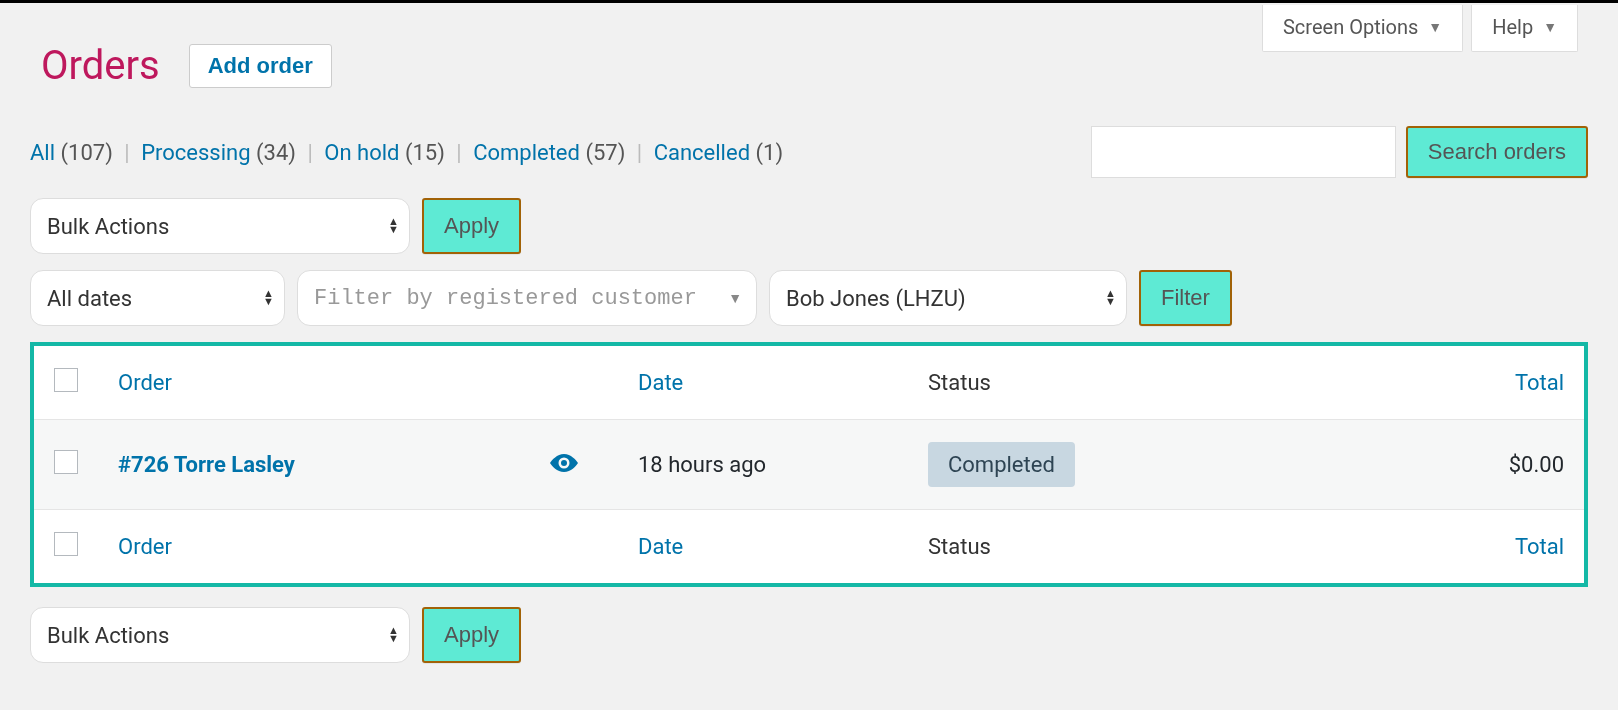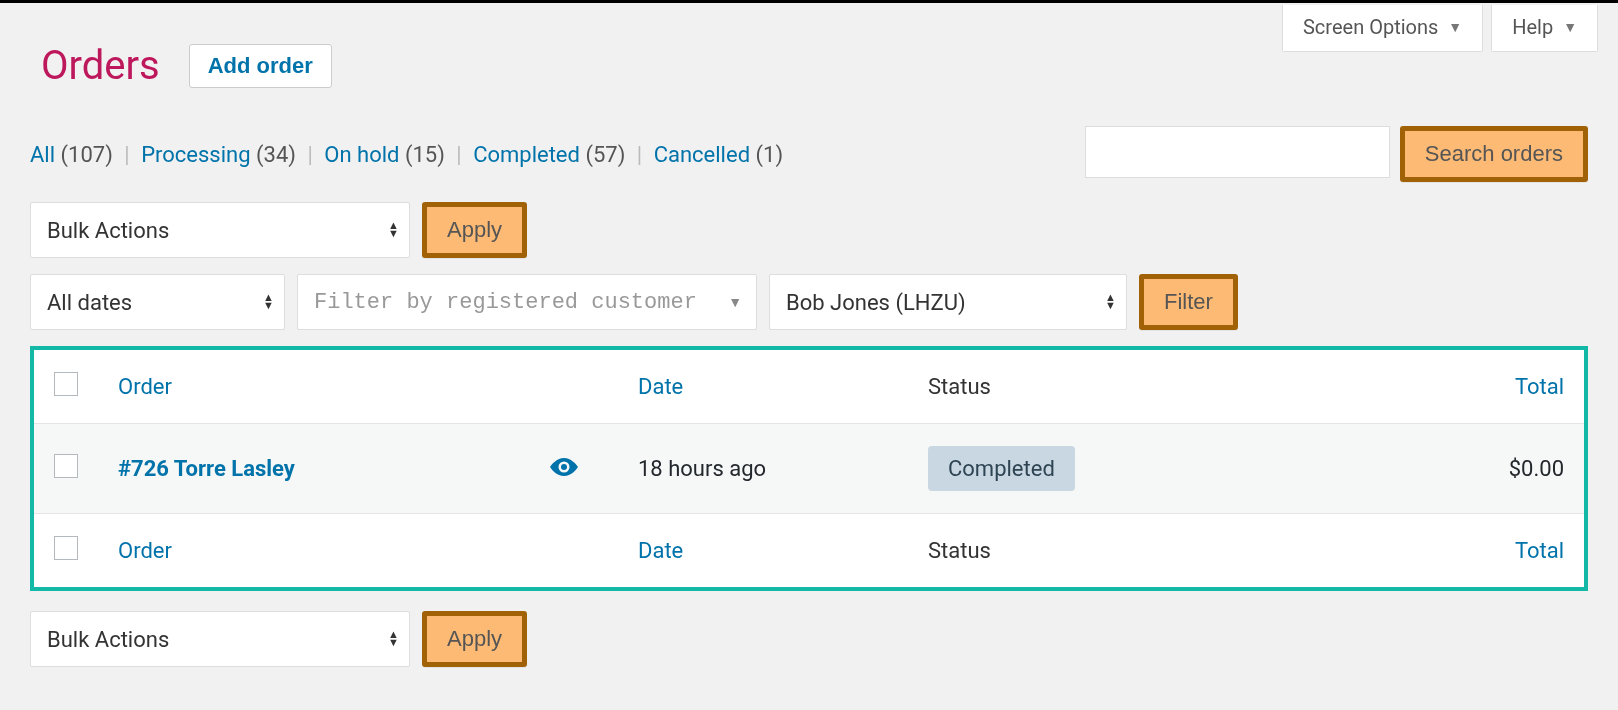--- a/index.html
+++ b/index.html
@@ -8,21 +8,21 @@
     padding: 0;
     background: #f1f1f1;
     font-family: -apple-system, BlinkMacSystemFont, "Segoe UI", Roboto, Helvetica, Arial, sans-serif;
     color: #23282d;
     font-size: 20px;
     border-top: 3px solid #000;
     width: 1618px;
   }
   .top-right {
     position: absolute;
-    right: 20px;
+    right: 40px;
     top: 5px;
     display: flex;
     gap: 8px;
   }
   .tab-btn {
     background: #fff;
     border: 1px solid #ddd;
     border-top: none;
     padding: 10px 20px 12px 20px;
     font-size: 20px;
@@ -77,41 +77,41 @@
   .search-box { display: flex; gap: 10px; align-items: stretch; }
   .search-input {
     width: 305px;
     height: 52px;
     border: 1px solid #ddd;
     background: #fff;
     padding: 0 10px;
     font-size: 20px;
   }
   .btn {
-    background: #fdba74;
-    border: 5px solid #a16207;
+    background: #5eead4;
+    border: 2px solid #a16207;
     padding: 10px 20px;
     font-size: 22px;
     color: #555;
     border-radius: 3px;
     cursor: pointer;
     box-shadow: 0 1px 0 rgba(0,0,0,0.05);
   }
   .actions-row {
     display: flex;
     align-items: stretch;
     gap: 12px;
     margin-bottom: 16px;
     flex-wrap: wrap;
   }
   .select-wrap {
     position: relative;
     background: #fff;
     border: 1px solid #ddd;
-    border-radius: 2px;
+    border-radius: 13px;
     display: flex;
     align-items: center;
     padding: 0 40px 0 16px;
     height: 56px;
   }
   .select-wrap .label {
     font-size: 22px;
     color: #333;
     white-space: nowrap;
   }

